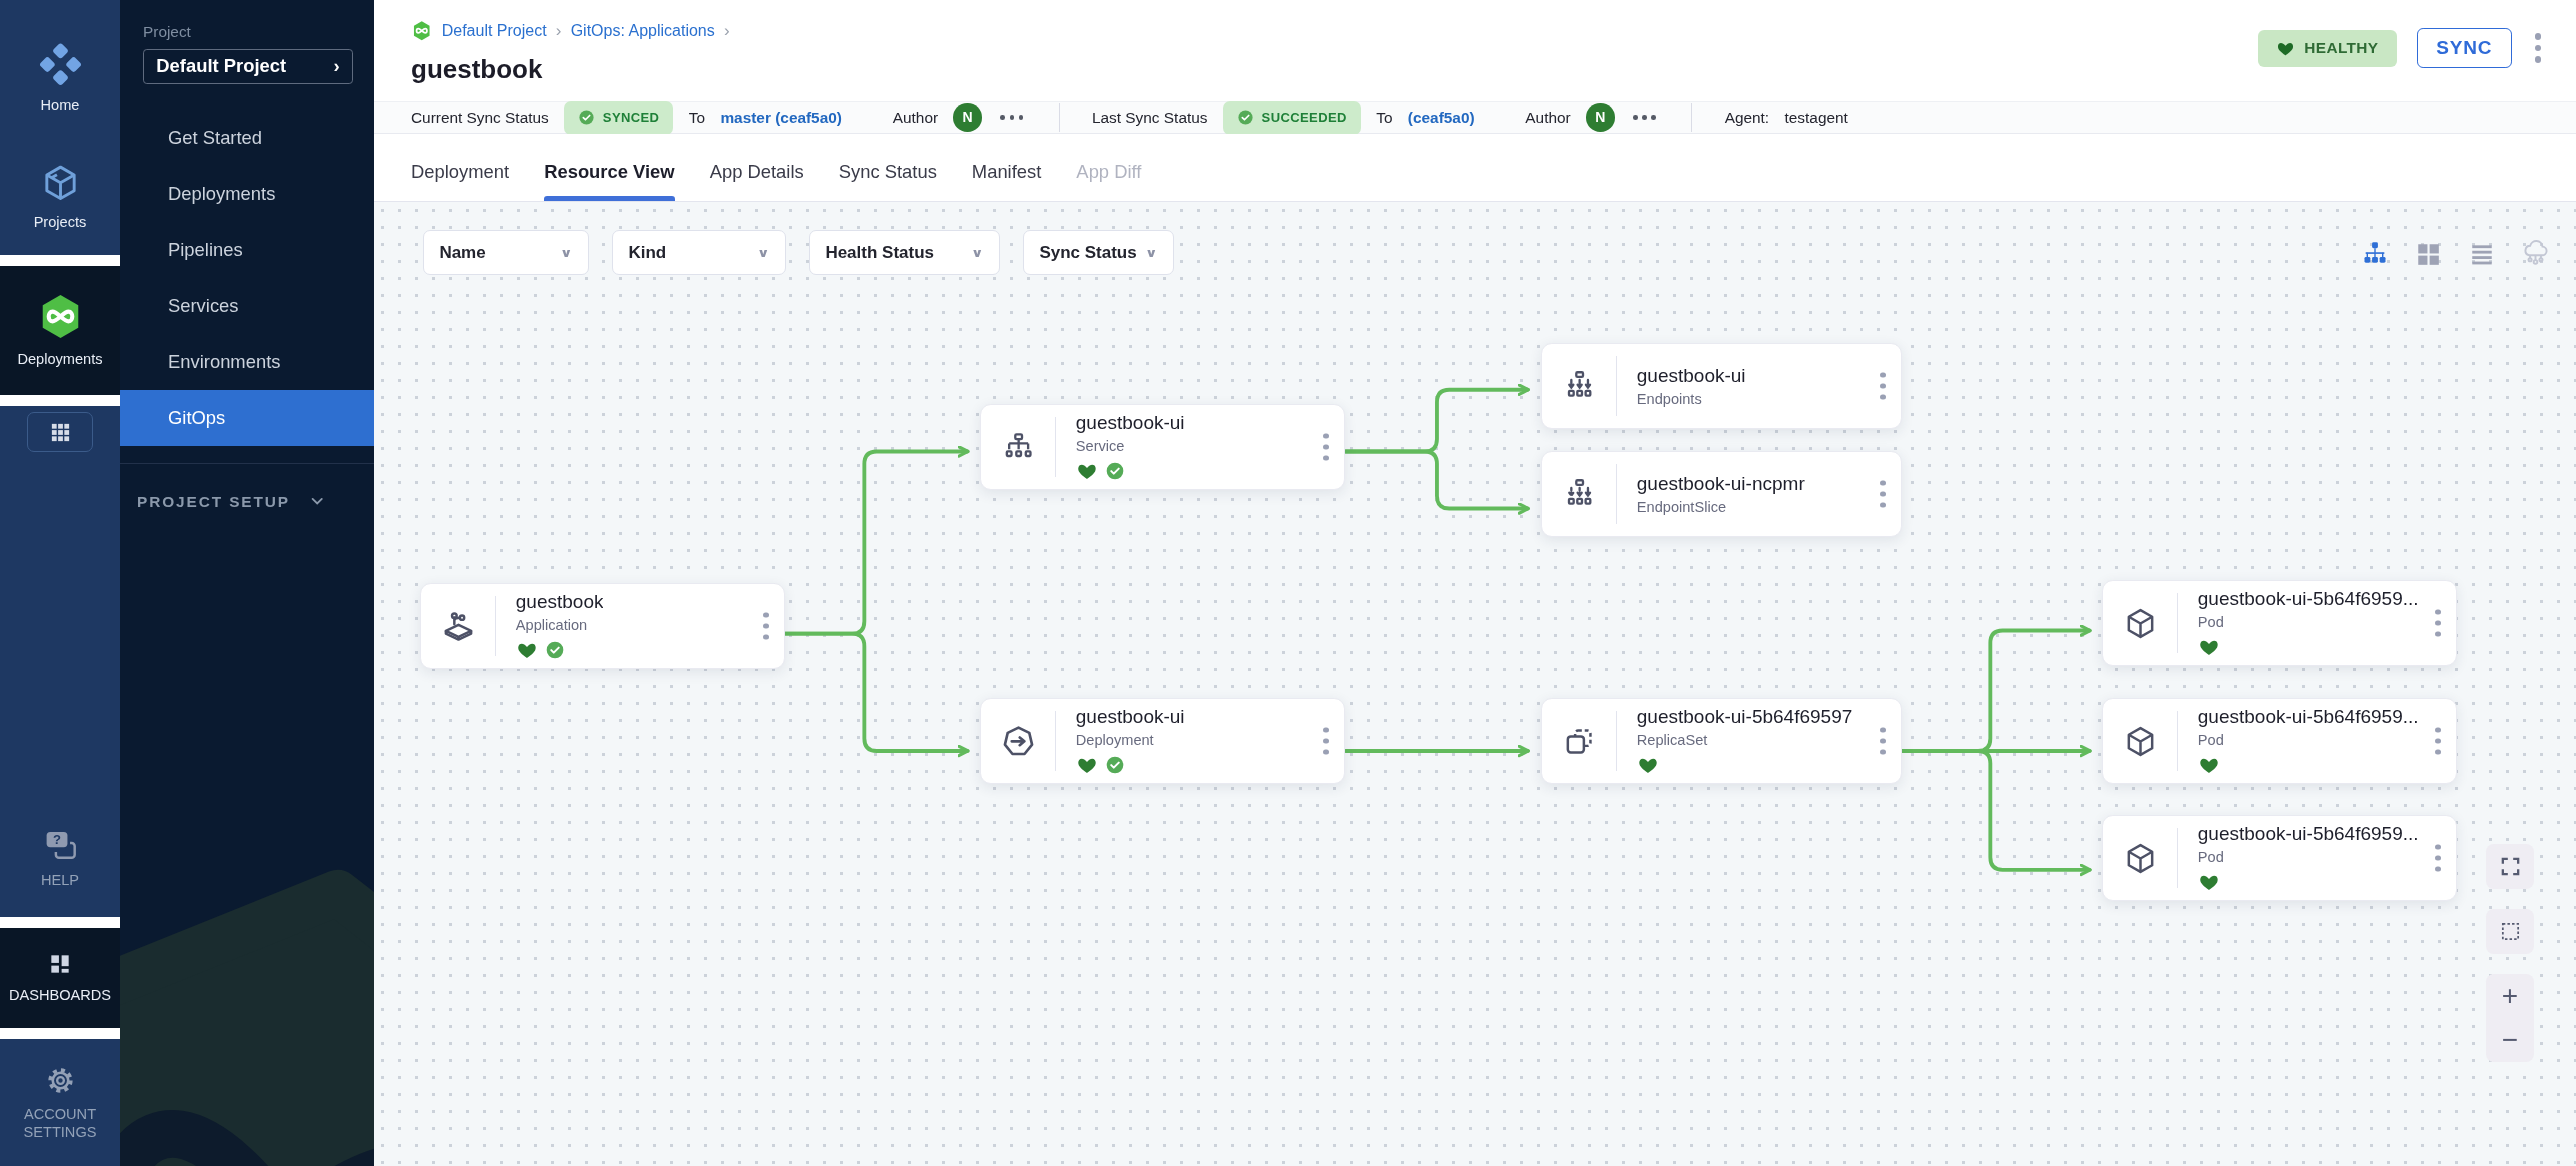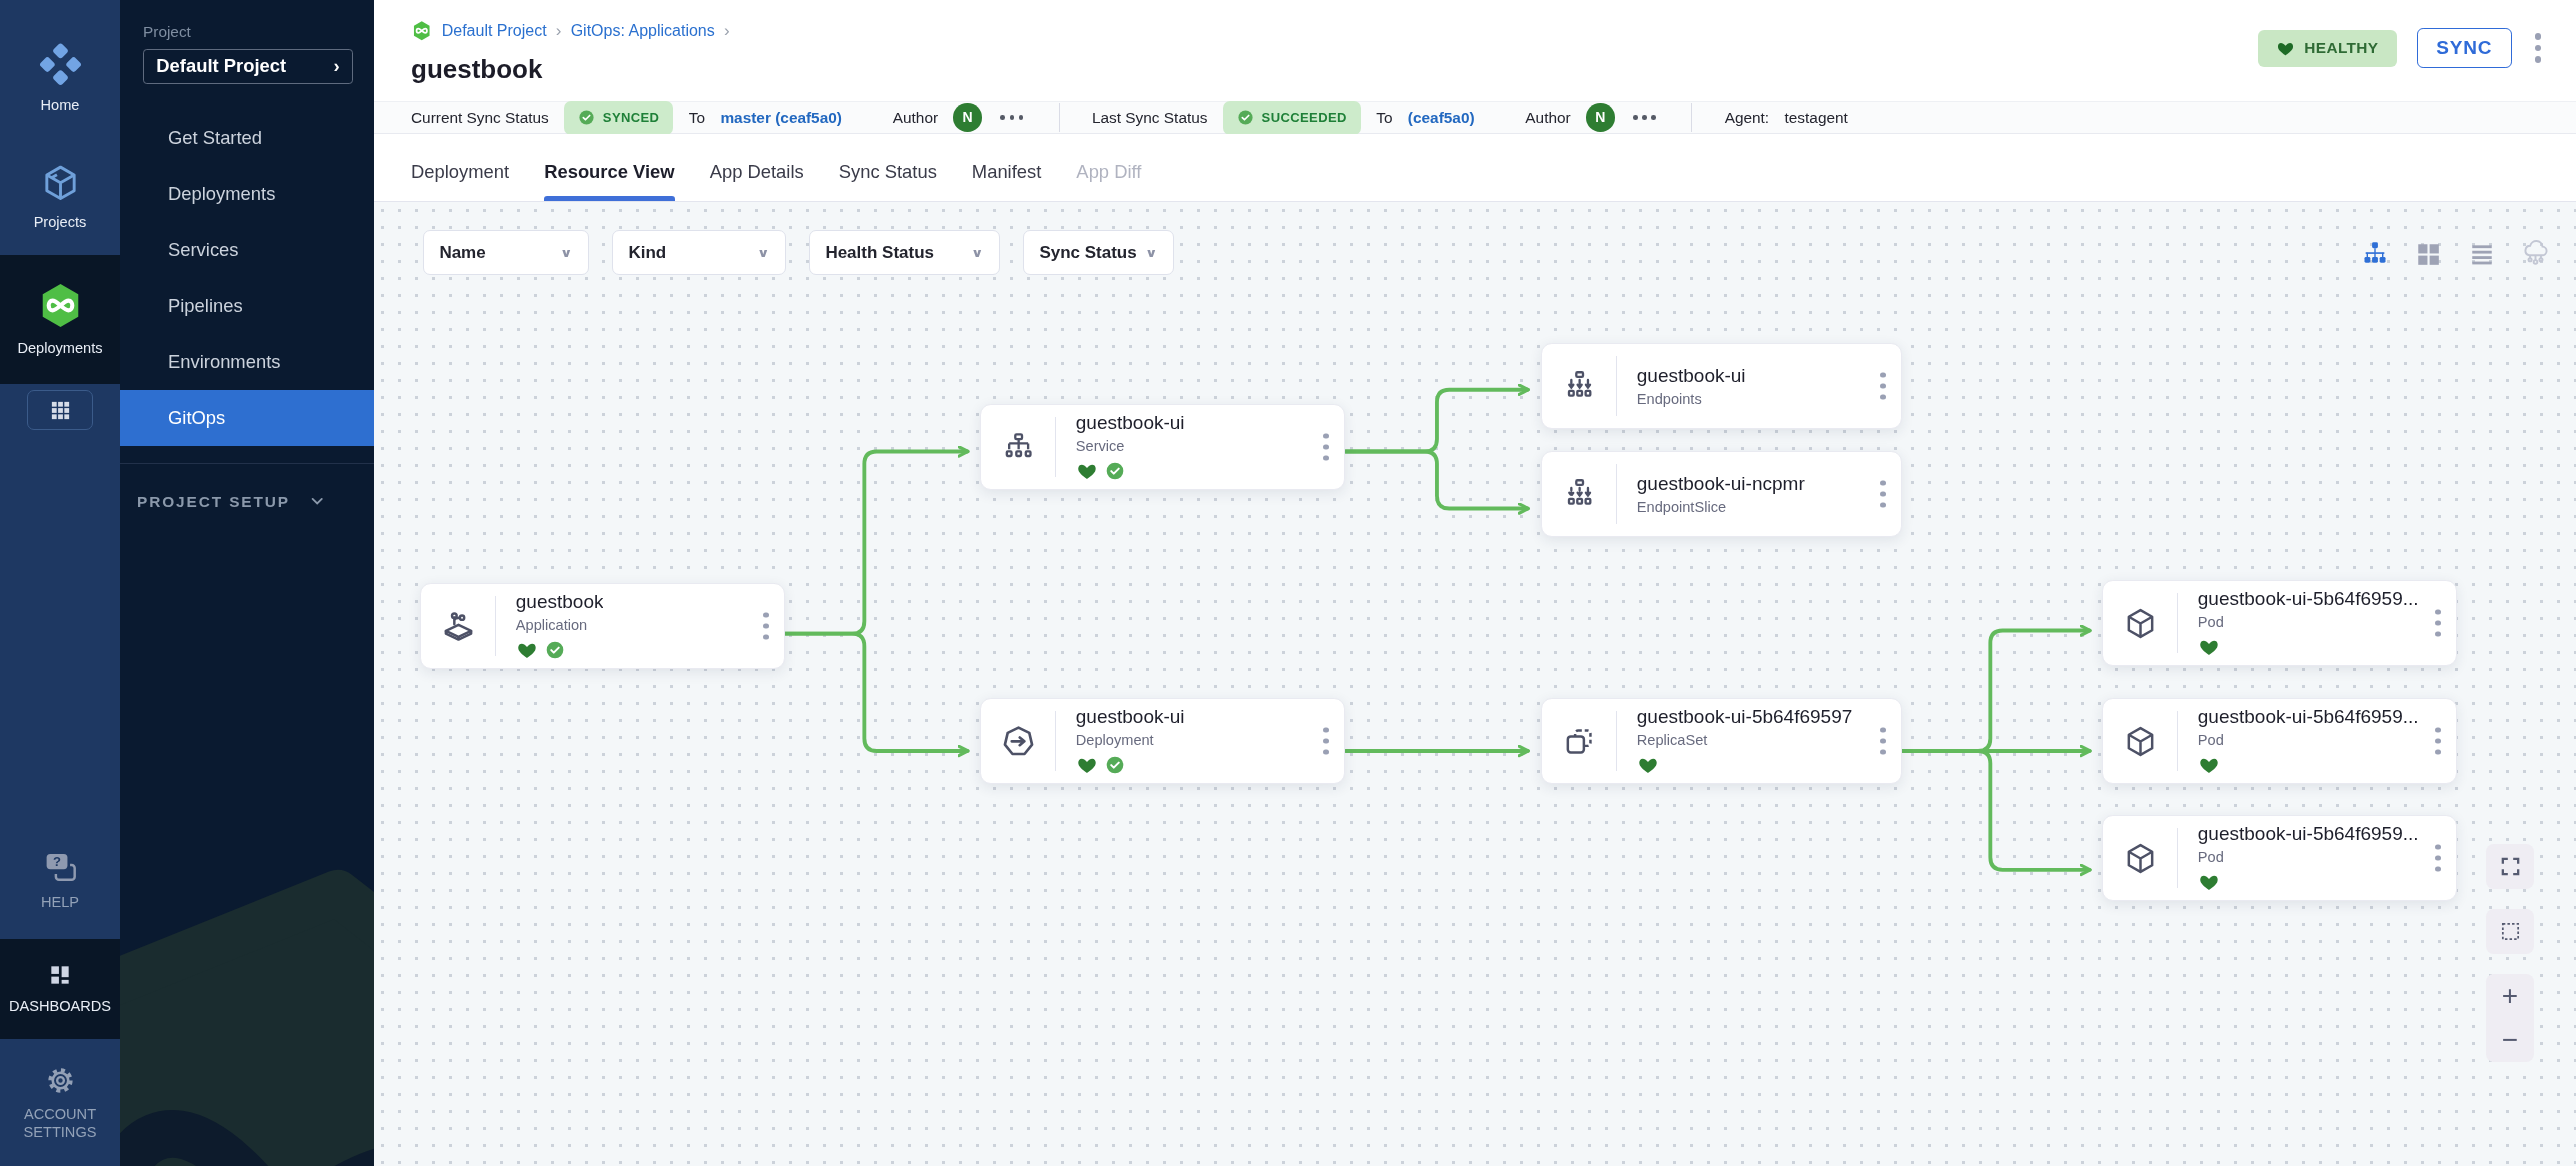--- a/index.html
+++ b/index.html
@@ -1,21 +1,21 @@
 <!DOCTYPE html>
 <html style="font-size:12.3px"><head>
 <meta charset="utf-8">
 <style>
   * { margin:0; padding:0; box-sizing:border-box; }
   html,body { width:2576px; height:1167px; overflow:hidden;
     font-family:"Liberation Sans","DejaVu Sans",sans-serif; background:#fff; }
   .root { display:flex; width:100%; height:100%; }
 
   
-  .rail { width:120px; display:flex; flex-direction:column; flex-shrink:0; }
+  .rail { width:120px; display:flex; flex-direction:column; flex-shrink:0;gap:11px; }
   .rail-sec { display:flex; flex-direction:column; align-items:center; }
   .rail-blue { background:#1e3862; }
   .rail-dark { background:#091626; }
   .rail-item { display:flex; flex-direction:column; align-items:center; gap:9.2px; cursor:pointer; width:100%; padding:14px 3.1px; }
   .rail-label { font-size:14.6px; color:#e9eef6; text-align:center; line-height:1.25; }
   .rail-label.dim { color:#93a2b8; }
   .sec1 { height:255px; padding-top:28px; gap:20px; }
   .sec-dep { height:129px; justify-content:center; }
   .sec-mid { flex:1; justify-content:flex-start; position:relative; }
   .grid-btn { margin-top:6.1px; width:66px; height:40px; border:1.2px solid #3b5b8a; border-radius:7px;
@@ -253,22 +253,22 @@
 
   <aside class="sidebar">
     <div class="proj-label">Project</div>
     <div class="proj-select">
       <span>Default Project</span>
       <span class="proj-chev">›</span>
     </div>
     <div class="nav">
       <div class="nav-item">Get Started</div>
       <div class="nav-item">Deployments</div>
+      <div class="nav-item">Pipelines</div>
       <div class="nav-item">Services</div>
-      <div class="nav-item">Pipelines</div>
       <div class="nav-item">Environments</div>
       <div class="nav-item active">GitOps</div>
     </div>
     <div class="side-divider"></div>
     <div class="proj-setup">
       <span>PROJECT SETUP</span>
       <svg width="18.4" height="18.4" viewBox="0 0 24 24">
           <path d="M6 9l6 6 6-6" fill="none" stroke="#8b99ab" stroke-width="2.4" stroke-linecap="round"></path>
         </svg>
     </div>

